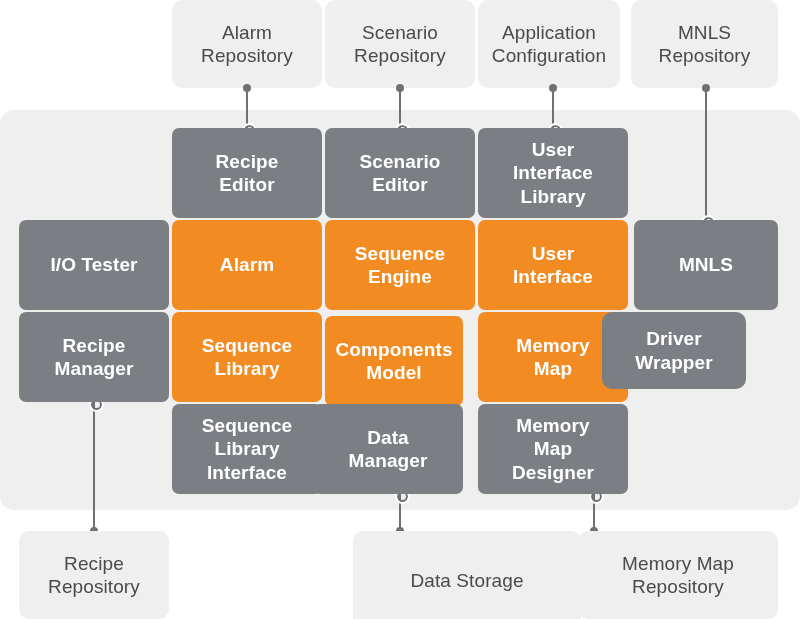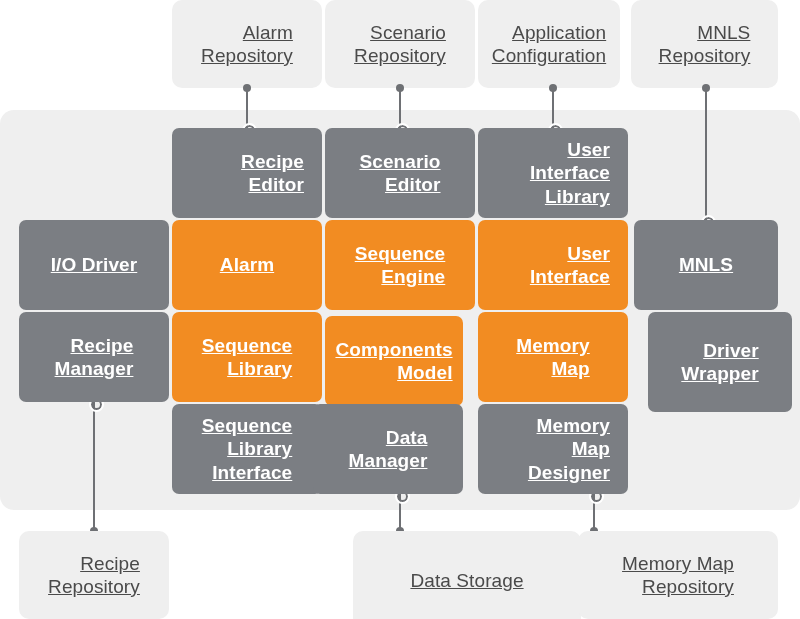--- a/index.html
+++ b/index.html
@@ -32,25 +32,24 @@
   }
 
   
   .node {
     position: absolute;
     box-sizing: border-box;
     border-radius: 7px;
     display: flex;
     align-items: center;
     justify-content: center;
-    text-align: right;
+    text-align: center;
     line-height: 1.22;
     padding: 4px 18px;
     letter-spacing: 0.1px;
-    text-decoration: underline;
   }
   .node span { display: block; white-space: pre-line; }
 
   .node.ext {          
     background: #efefef;
     color: #4a4a4a;
     font-size: 19px;
     font-weight: 400;
     border-radius: 10px;
   }
@@ -148,21 +147,21 @@
       </div>
       <div class="node gray" style="left: 325px; top: 128px; width: 150px; height: 90px;">
         <span>Scenario
 Editor</span>
       </div>
       <div class="node gray" style="left: 478px; top: 128px; width: 150px; height: 90px;">
         <span>User Interface
 Library</span>
       </div>
       <div class="node gray" style="left: 19px; top: 220px; width: 150px; height: 90px;">
-        <span>I/O Driver</span>
+        <span>I/O Tester</span>
       </div>
       <div class="node orange" style="left: 172px; top: 220px; width: 150px; height: 90px;">
         <span>Alarm</span>
       </div>
       <div class="node orange" style="left: 325px; top: 220px; width: 150px; height: 90px;">
         <span>Sequence
 Engine</span>
       </div>
       <div class="node orange" style="left: 478px; top: 220px; width: 150px; height: 90px;">
         <span>User Interface</span>
@@ -179,21 +178,21 @@
 Library</span>
       </div>
       <div class="node orange" style="left: 325px; top: 316px; width: 138px; height: 90px;">
         <span>Components
 Model</span>
       </div>
       <div class="node orange" style="left: 478px; top: 312px; width: 150px; height: 90px;">
         <span>Memory
 Map</span>
       </div>
-      <div class="node gray" style="left: 648px; top: 312px; width: 144px; height: 100px;">
+      <div class="node gray" style="left: 602px; top: 312px; width: 144px; height: 77px; border-radius: 10px;">
         <span>Driver
 Wrapper</span>
       </div>
       <div class="node gray" style="left: 172px; top: 404px; width: 150px; height: 90px;">
         <span>Sequence
 Library
 Interface</span>
       </div>
       <div class="node gray" style="left: 313px; top: 404px; width: 150px; height: 90px;">
         <span>Data

